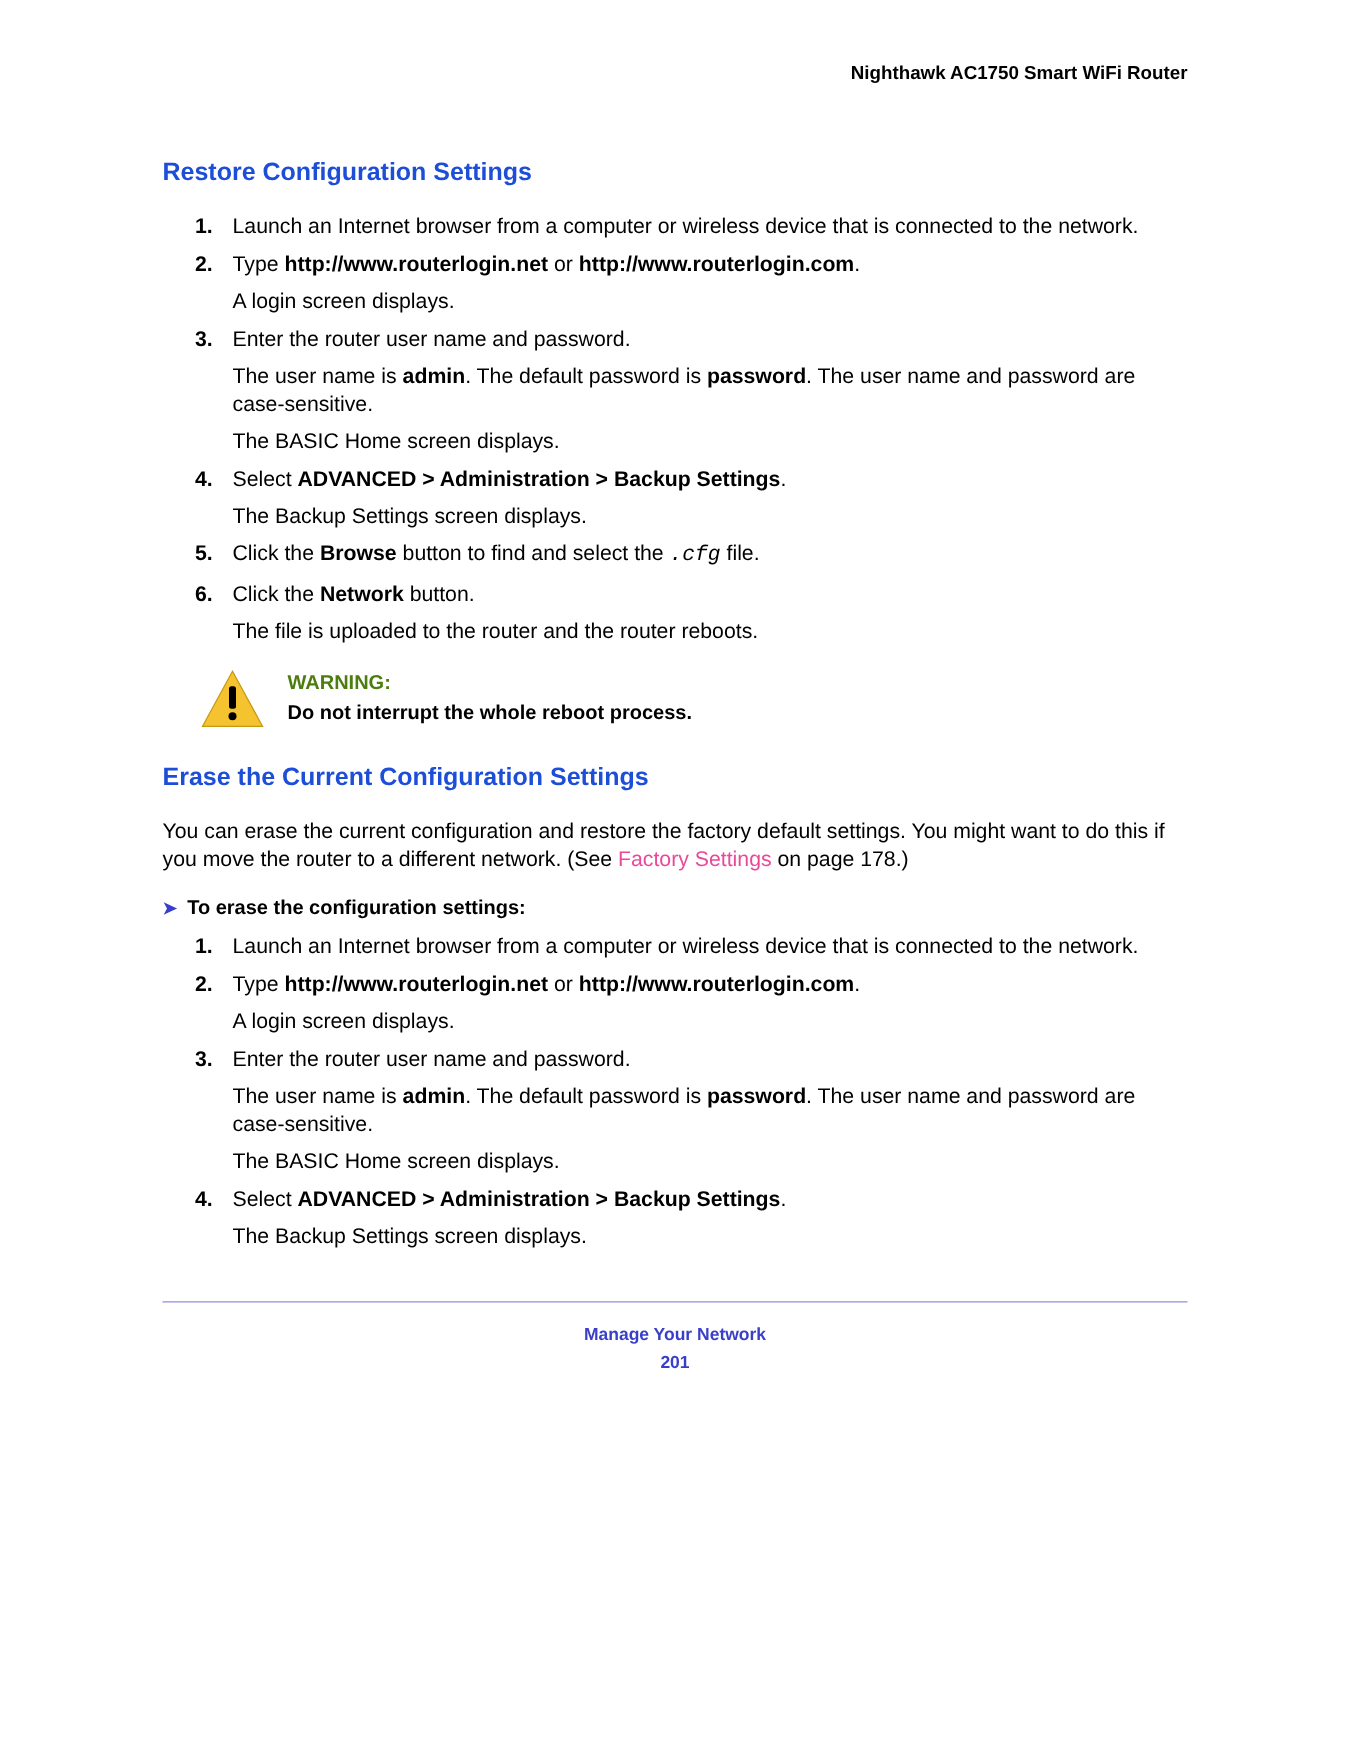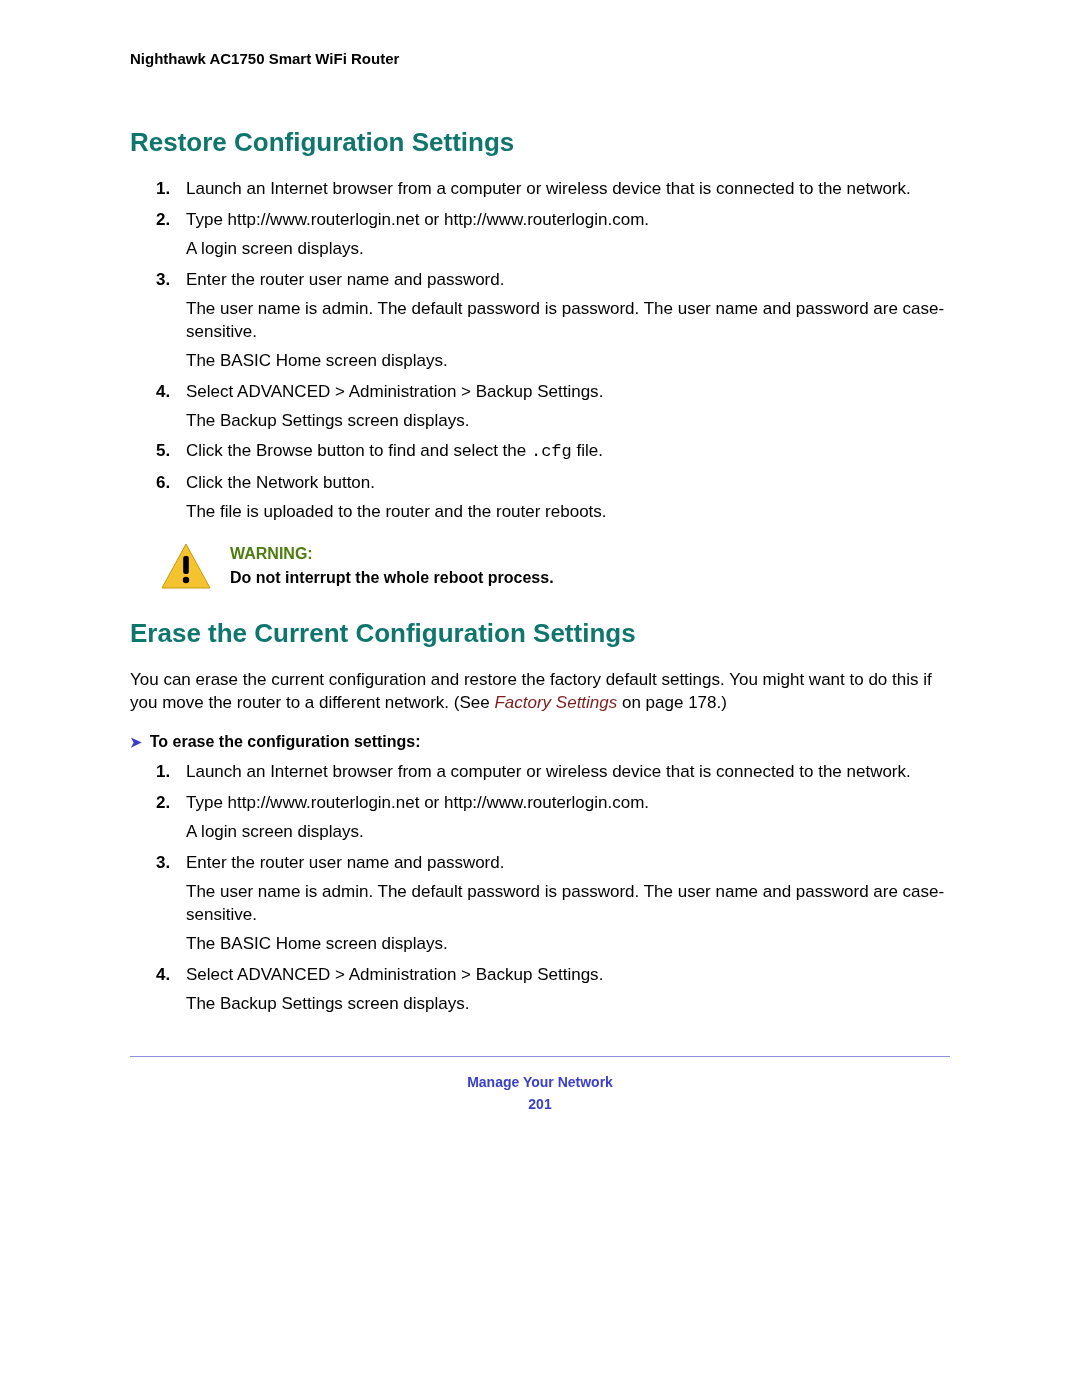--- a/index.html
+++ b/index.html
@@ -7,29 +7,29 @@
     padding: 0;
     background: #fff;
     font-family: Arial, Helvetica, sans-serif;
     color: #000;
     width: 1080px;
   }
   .page {
     padding: 50px 130px 40px 130px;
   }
   .header-title {
-    text-align: left;
+    text-align: right;
     font-weight: bold;
     font-size: 15px;
     margin-bottom: 60px;
   }
   .section-heading {
-    color: #0f766e;
-    font-weight: bold;
-    font-size: 26px;
+    color: #1d4ed8;
+    font-weight: bold;
+    font-size: 20px;
     margin: 0 0 20px 0;
   }
   .arrow-line {
     font-family: Arial, Helvetica, sans-serif;
     font-weight: bold;
     font-size: 16px;
     margin: 4px 0 10px 0;
     padding-left: 22px;
     text-indent: -22px;
   }
@@ -53,23 +53,23 @@
   ol.steps > li .num {
     position: absolute;
     left: 0;
     font-weight: bold;
   }
   ol.steps p {
     margin: 6px 0 6px 0;
     font-size: 17px;
     line-height: 1.35;
   }
-  .bold { font-weight: normal; }
-  .mono { font-family: "Courier New", monospace; }
-  .link { color: #7f1d1d; font-style: italic; }
+  .bold { font-weight: bold; }
+  .mono { font-family: "Courier New", monospace; font-style: italic; }
+  .link { color: #ec4899; }
   .body-para {
     font-size: 17px;
     line-height: 1.35;
     margin: 4px 0 18px 0;
   }
   .warning-block {
     display: flex;
     align-items: flex-start;
     margin: 18px 0 28px 30px;
     gap: 18px;

